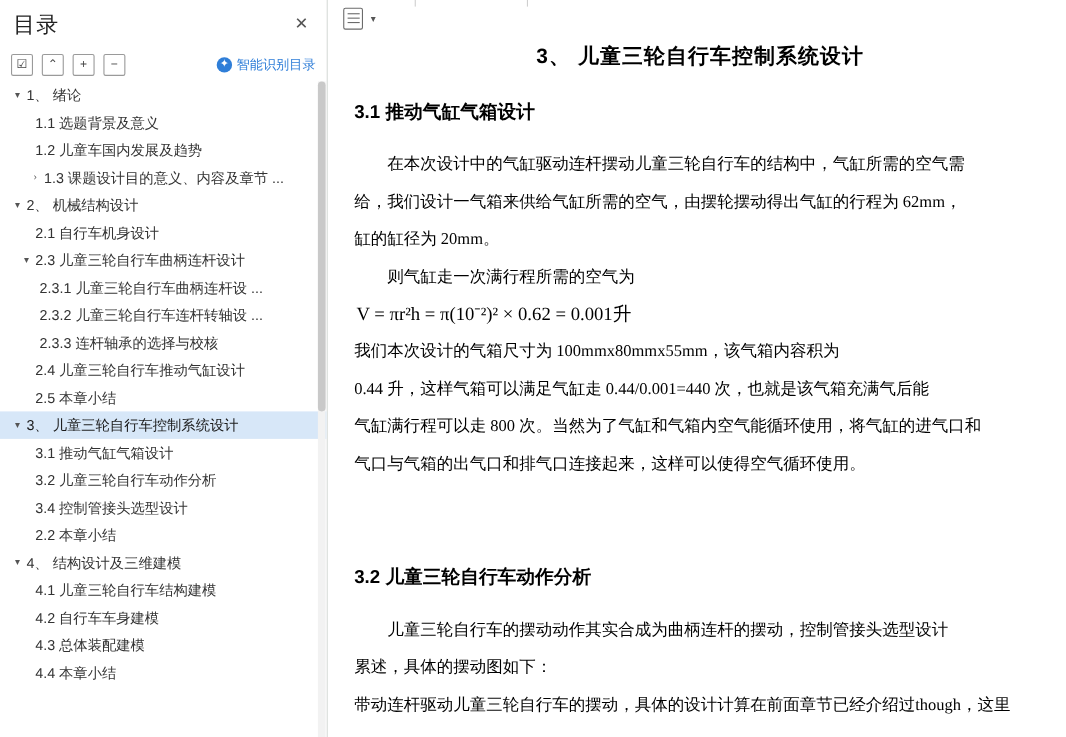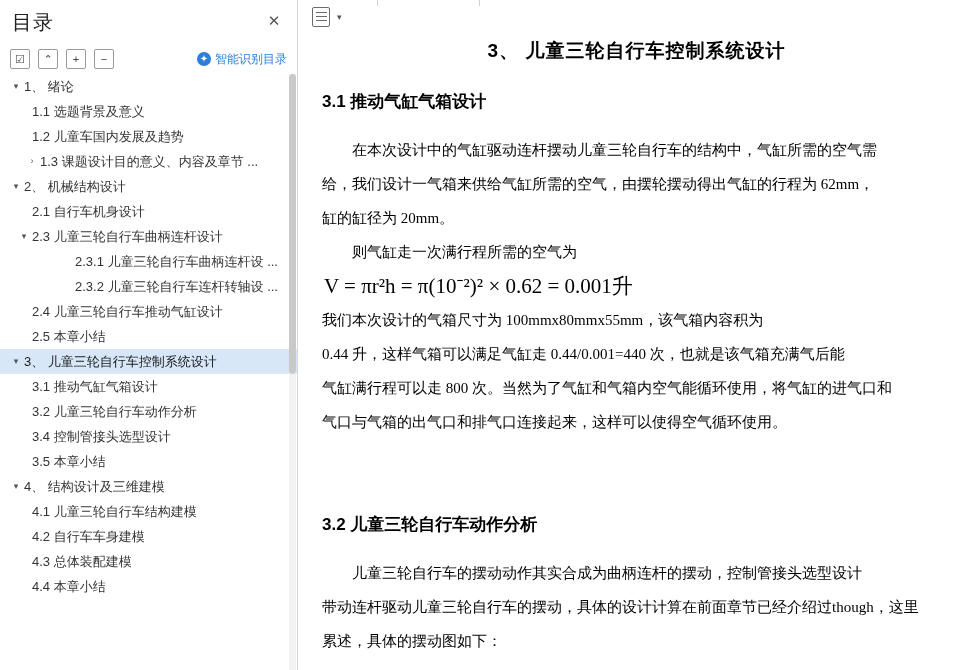--- a/index.html
+++ b/index.html
@@ -120,21 +120,21 @@
   }
   .toc-caret.empty { visibility: hidden; }
   .toc-label {
     overflow: hidden;
     text-overflow: ellipsis;
     white-space: nowrap;
   }
   
   .lvl0 { padding-left: 8px; }
   .lvl1 { padding-left: 16px; }
-  .lvl2 { padding-left: 48px; justify-content: center; }
+  .lvl2 { padding-left: 20px; }
   .lvl3 { padding-left: 24px; }
 
   .sb-scrollbar {
     position: absolute;
     right: 1px; top: 74px;
     width: 7px; height: 596px;
     background: #f2f2f2;
   }
   .sb-scroll-thumb {
     position: absolute;
@@ -215,21 +215,21 @@
   .doc-p {
     font-size: 15px;
     line-height: 34px;
     margin: 0;
     text-align: justify;
     white-space: nowrap;
     overflow: hidden;
   }
   .doc-p.indent { text-indent: 30px; }
   .formula {
-    font-size: 21px;
+    font-size: 17px;
     line-height: 34px;
     font-family: "Liberation Serif", serif;
     margin: 0;
     padding-left: 2px;
     white-space: nowrap;
   }
 </style>
 </head>
 <body>
 
@@ -283,20 +283,24 @@
           <span class="toc-label">2.3 儿童三轮自行车曲柄连杆设计</span>
         </div>
         <div class="toc-item lvl2">
           <span class="toc-caret empty"></span>
           <span class="toc-label">2.3.1 儿童三轮自行车曲柄连杆设 ...</span>
         </div>
         <div class="toc-item lvl2">
           <span class="toc-caret empty"></span>
           <span class="toc-label">2.3.2 儿童三轮自行车连杆转轴设 ...</span>
         </div>
+        <div class="toc-item lvl2">
+          <span class="toc-caret empty"></span>
+          <span class="toc-label">2.3.3 连杆轴承的选择与校核</span>
+        </div>
         <div class="toc-item lvl1">
           <span class="toc-caret empty"></span>
           <span class="toc-label">2.4 儿童三轮自行车推动气缸设计</span>
         </div>
         <div class="toc-item lvl1">
           <span class="toc-caret empty"></span>
           <span class="toc-label">2.5 本章小结</span>
         </div>
         <div class="toc-item lvl0 selected">
           <span class="toc-caret">▾</span>
@@ -309,21 +313,21 @@
         <div class="toc-item lvl1">
           <span class="toc-caret empty"></span>
           <span class="toc-label">3.2 儿童三轮自行车动作分析</span>
         </div>
         <div class="toc-item lvl1">
           <span class="toc-caret empty"></span>
           <span class="toc-label">3.4 控制管接头选型设计</span>
         </div>
         <div class="toc-item lvl1">
           <span class="toc-caret empty"></span>
-          <span class="toc-label">3.5 本章小结</span>
+          <span class="toc-label">2.2 本章小结</span>
         </div>
         <div class="toc-item lvl0">
           <span class="toc-caret">▾</span>
           <span class="toc-label">4、 结构设计及三维建模</span>
         </div>
         <div class="toc-item lvl1">
           <span class="toc-caret empty"></span>
           <span class="toc-label">4.1 儿童三轮自行车结构建模</span>
         </div>
         <div class="toc-item lvl1">
@@ -369,17 +373,17 @@
 
       <p class="doc-p">我们本次设计的气箱尺寸为 100mmx80mmx55mm，该气箱内容积为</p>
 
       <p class="doc-p">0.44 升，这样气箱可以满足气缸走 0.44/0.001=440 次，也就是该气箱充满气后能</p>
       <p class="doc-p">气缸满行程可以走 800 次。当然为了气缸和气箱内空气能循环使用，将气缸的进气口和</p>
       <p class="doc-p">气口与气箱的出气口和排气口连接起来，这样可以使得空气循环使用。</p>
 
       <div class="doc-h2 second">3.2  儿童三轮自行车动作分析</div>
 
       <p class="doc-p indent">儿童三轮自行车的摆动动作其实合成为曲柄连杆的摆动，控制管接头选型设计</p>
+      <p class="doc-p">累述，具体的摆动图如下：</p>
       <p class="doc-p">带动连杆驱动儿童三轮自行车的摆动，具体的设计计算在前面章节已经介绍过though，这里</p>
-      <p class="doc-p">累述，具体的摆动图如下：</p>
     </div>
   </div>
 </div>
 
 </body></html>

